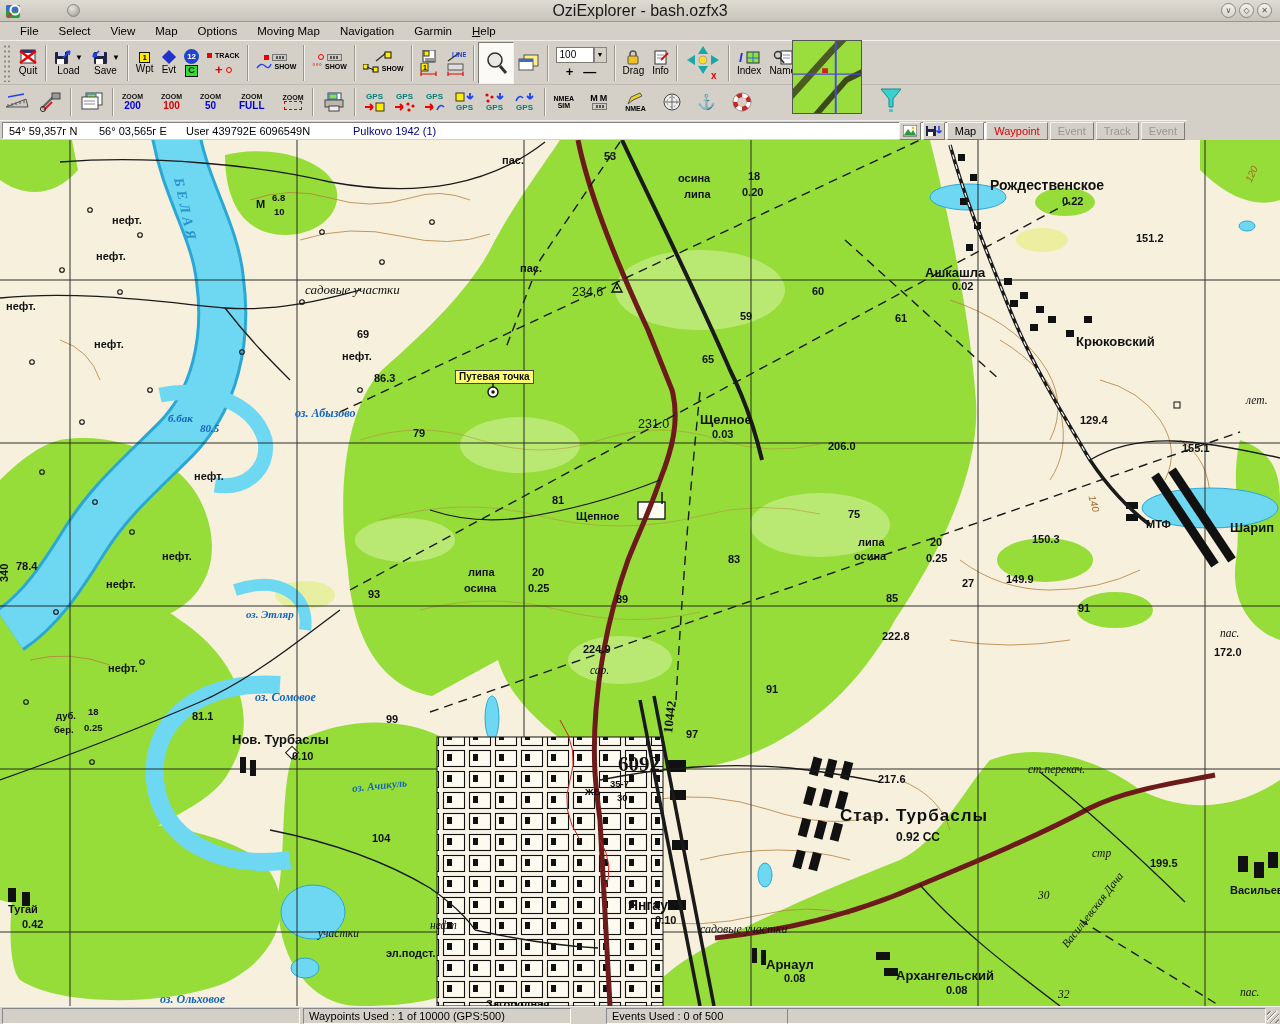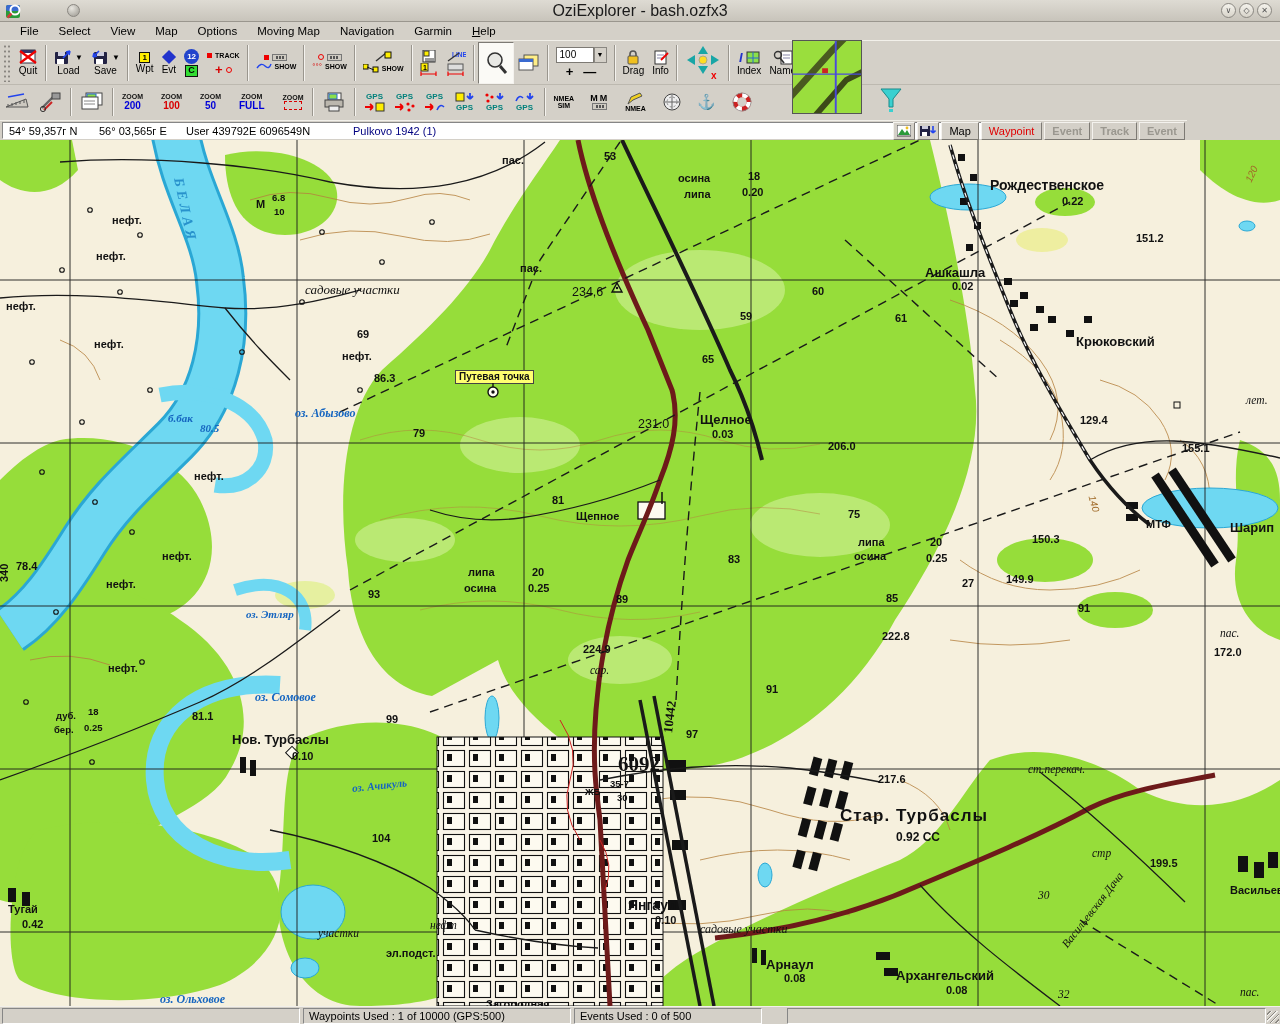--- a/index.html
+++ b/index.html
@@ -63,21 +63,21 @@
   
   #statusbar { position:absolute; left:0; top:120px; width:1187px; height:20px; background:#d4d0c8;
     border-top:1px solid #f2f0ea; }
   #statuswhite { position:absolute; left:2px; top:1px; width:1002px; height:17px; background:#fff;
     border:1px solid; border-color:#868686 #fff #fff #868686; }
   .sfield { position:absolute; top:2px; font-size:11px; white-space:nowrap; }
   #modebtns { position:absolute; right:2px; top:1px; display:flex; gap:2px; }
   .mbtn { height:18px; padding:0 7px; display:flex; align-items:center; justify-content:center;
     background:#d4d0c8; border:1px solid; border-color:#f4f2ee #7d7a74 #7d7a74 #f4f2ee; font-size:11px; }
   .mbtn.active { color:#e00000; }
-  .mbtn.disabled { color:#9a978f;font-weight:bold; }
+  .mbtn.disabled { color:#9a978f; }
   .sicobtn { width:22px; height:18px; display:flex; align-items:center; justify-content:center;
     background:#d4d0c8; border:1px solid; border-color:#f4f2ee #7d7a74 #7d7a74 #f4f2ee; }
 
   
   #map { position:absolute; left:0; top:140px; width:1280px; height:866px; background:#f6f0dd; overflow:hidden; }
   #terrain { position:absolute; left:0; top:0; }
   #labels { position:absolute; left:0; top:0; width:1280px; height:866px; }
   .ml { position:absolute; white-space:nowrap; font-size:11px; color:#111; transform-origin:0 50%; }
   .ml.town { font-weight:bold; font-size:12px; }
   .ml.town-lg { font-weight:bold; font-size:17px; letter-spacing:1px; }
@@ -857,18 +857,18 @@
   <circle cx="11" cy="11" r="5" fill="#fffdf2" stroke="#111" stroke-width="1.4"></circle>
   <circle cx="11" cy="11" r="1.7" fill="#111"></circle>
 </svg>
 </div>
 
 <div id="bottombar">
   <div class="bpanel" style="left:2px;width:298px"></div>
   <div class="bpanel" style="left:303px;width:268px">
     <span>Waypoints Used : 1 of 10000  (GPS:500)</span>
   </div>
-  <div class="bpanel" style="left:574px;width:188px">
+  <div class="bpanel" style="left:606px;width:188px">
     <span>Events Used : 0 of 500</span>
   </div>
   <div class="bpanel" style="left:787px;width:479px"></div>
   <div id="grip2"></div>
 </div>
 
 </body></html>

